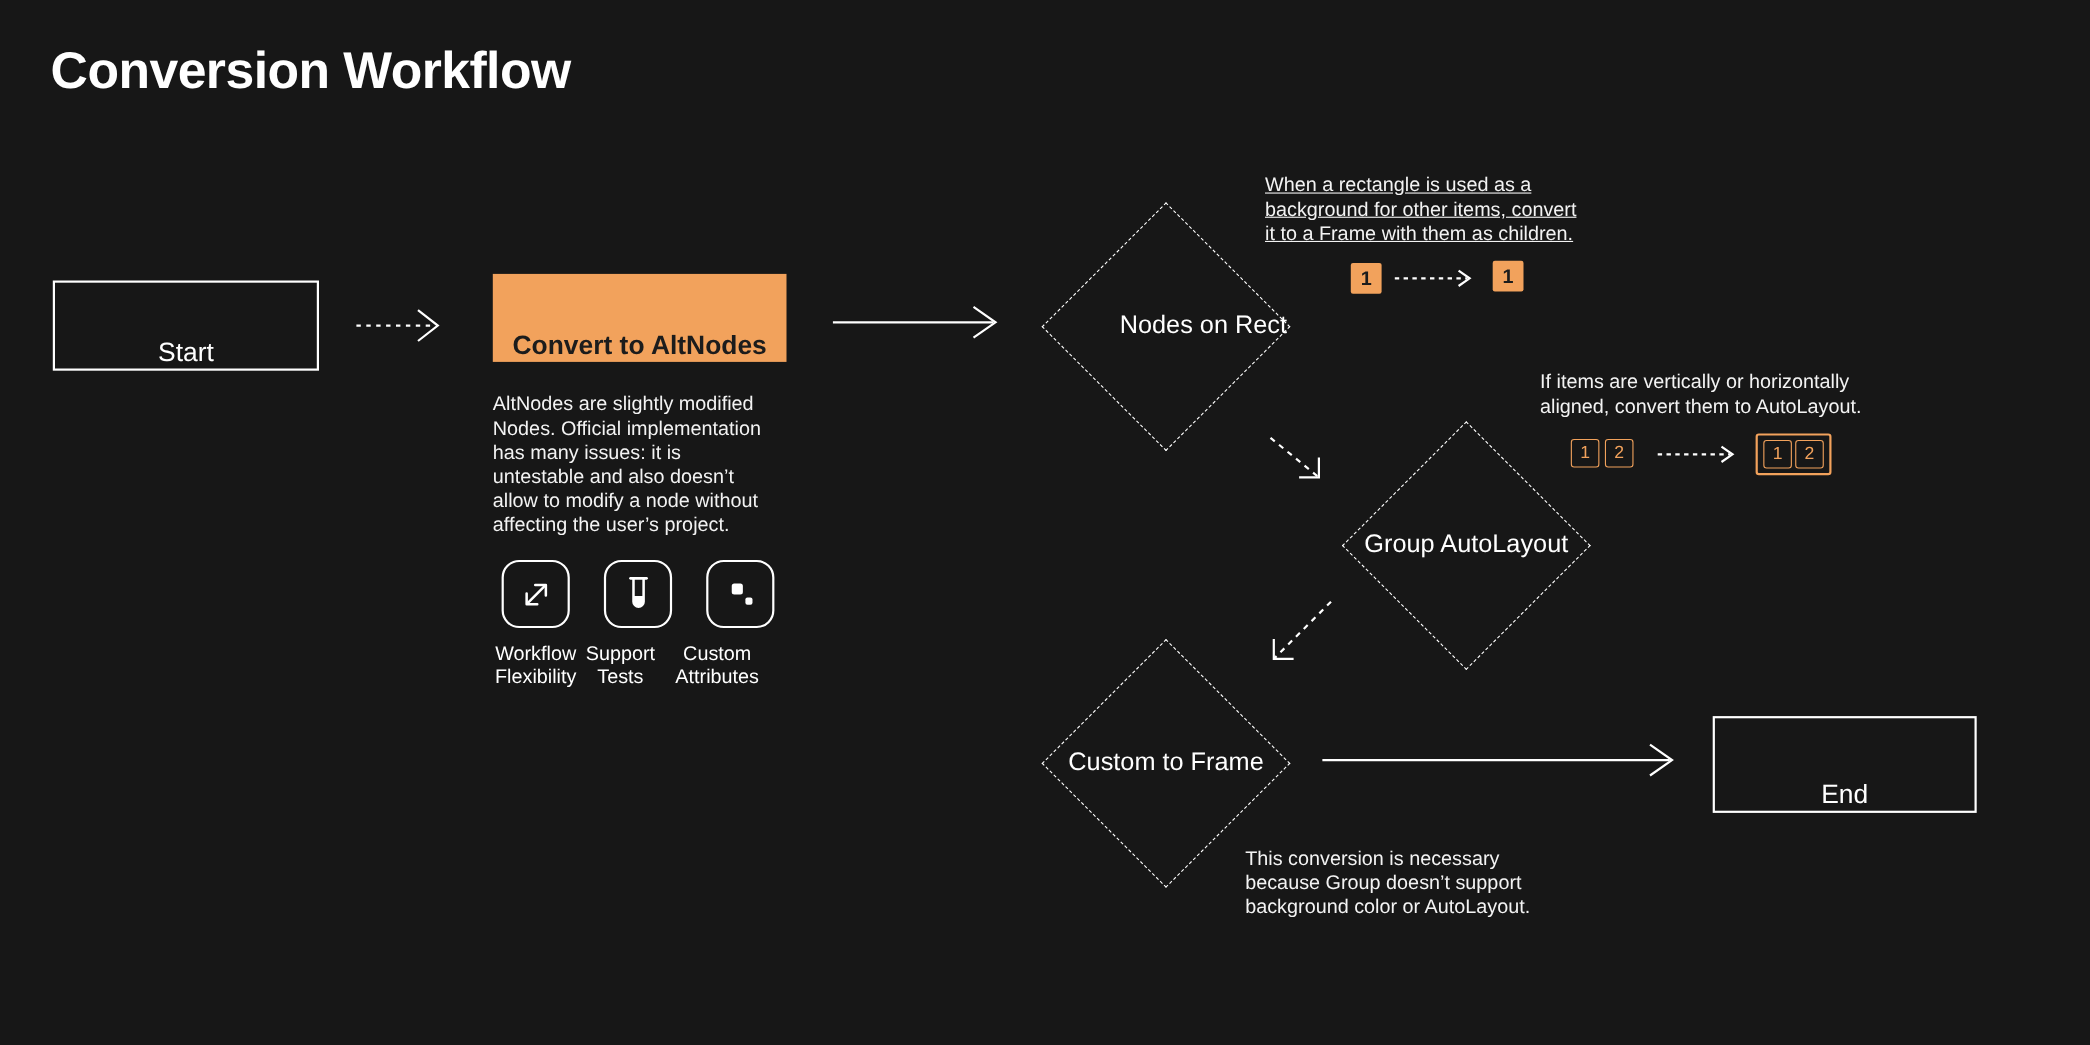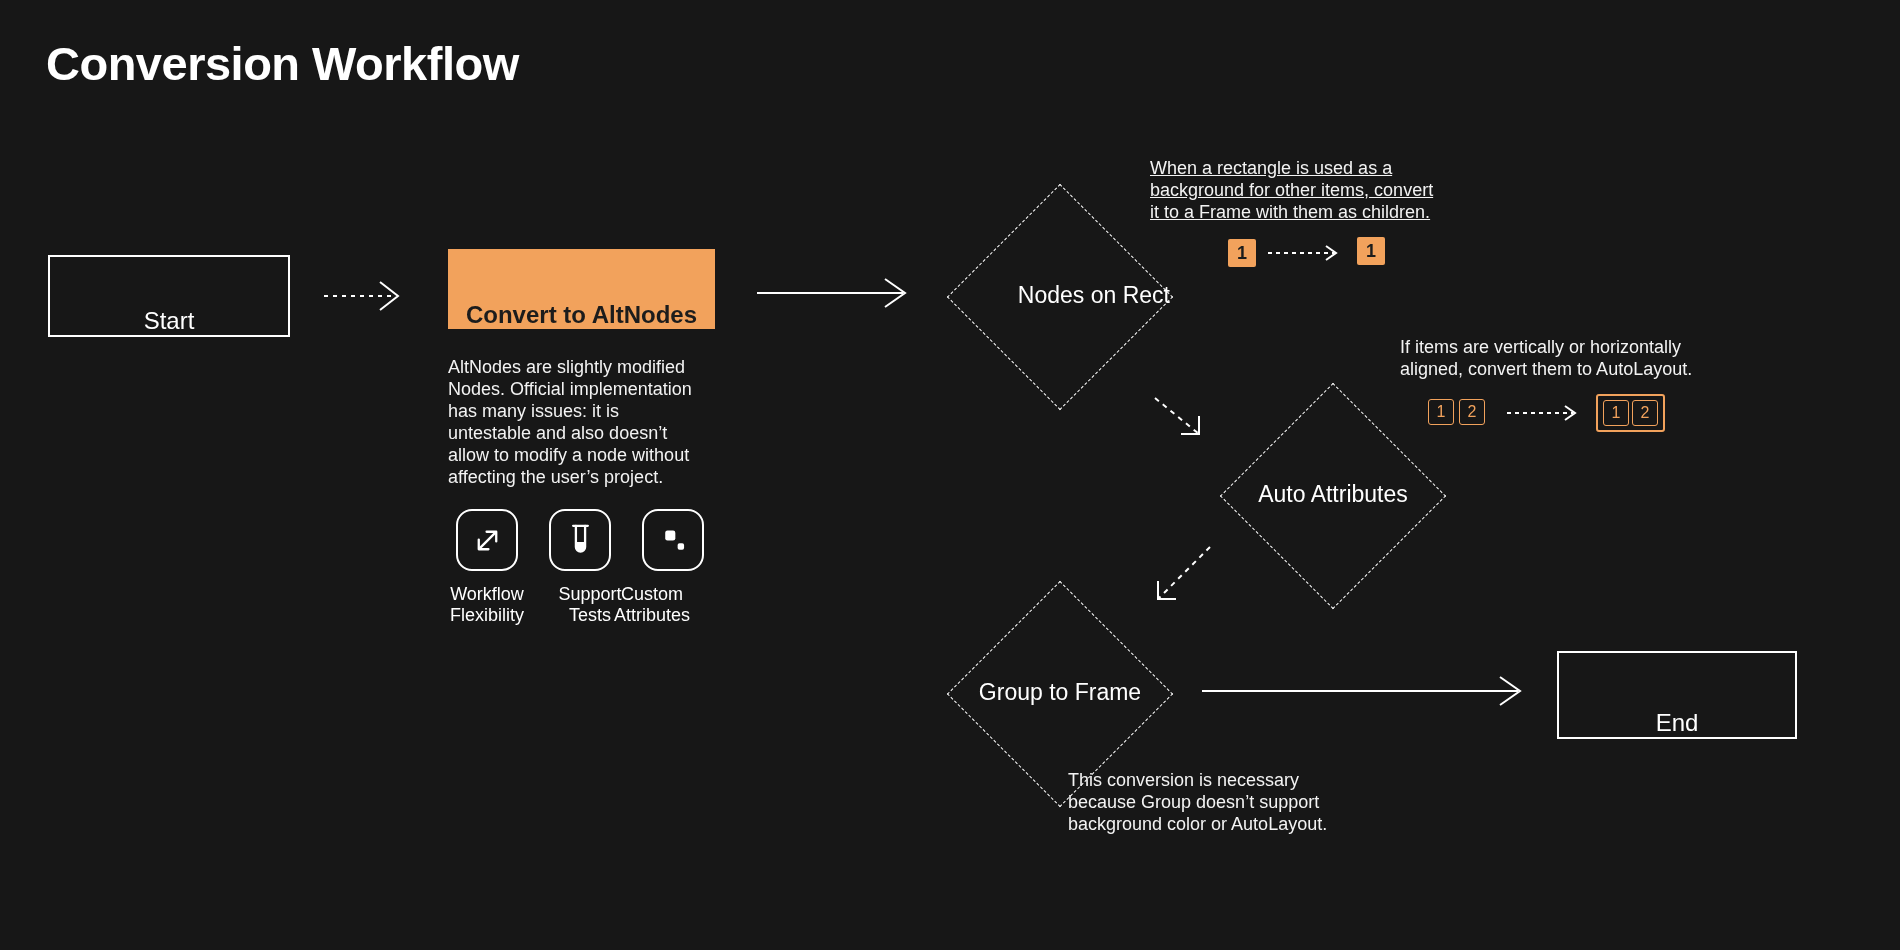--- a/index.html
+++ b/index.html
@@ -106,21 +106,21 @@
   <div class="feature-label" style="left:425px;">Workflow
 Flexibility</div>
 
   <div class="feature-icon" style="left:549px;">
     <svg width="57" height="57" viewBox="0 0 62 62">
       <line x1="23" y1="15" x2="39" y2="15" stroke="#FFFFFF" stroke-width="2.5" stroke-linecap="round"></line>
       <path d="M26 15 v23 a5 5 0 0 0 10 0 V15" fill="none" stroke="#FFFFFF" stroke-width="2.5" stroke-linecap="round"></path>
       <path d="M26 32.5 h10 v5.5 a5 5 0 0 1 -10 0 z" fill="#FFFFFF" stroke="none"></path>
     </svg>
   </div>
-  <div class="feature-label" style="left:528px;">Support
+  <div class="feature-label" style="left:502px;">Support
 Tests</div>
 
   <div class="feature-icon" style="left:642px;">
     <svg width="57" height="57" viewBox="0 0 62 62">
       <rect x="22" y="20" width="11" height="11" rx="2.5" fill="#FFFFFF"></rect>
       <rect x="35.5" y="34" width="7" height="7" rx="2" fill="#FFFFFF"></rect>
     </svg>
   </div>
   <div class="feature-label" style="left:590px;">Custom
 Attributes</div>
@@ -143,21 +143,21 @@
     <polyline points="60,4 70,11 60,18" fill="none" stroke="#FFFFFF" stroke-width="2"></polyline>
   </svg>
   <div class="mini-filled" style="left:1357px;top:237px;">1</div>
 
   <svg class="arrow" style="left:1152px;top:395px;" width="70" height="60" viewBox="0 0 70 60">
     <line x1="3" y1="3" x2="47" y2="39" stroke="#FFFFFF" stroke-width="2" stroke-dasharray="5 5"></line>
     <polyline points="47,21 47,39 29,39" fill="none" stroke="#FFFFFF" stroke-width="2"></polyline>
   </svg>
 
   <div class="diamond" style="left:1253px;top:416px;"></div>
-  <div class="diamond-label" style="left:1223px;top:481px;">Auto Attributes</div>
+  <div class="diamond-label" style="left:1223px;top:481px;">Group AutoLayout</div>
 
   <div class="note" style="left:1400px;top:336px;width:360px;">If items are vertically or horizontally
 aligned, convert them to AutoLayout.</div>
 
   <div class="mini-outline abs" style="left:1428px;top:399px;">1</div>
   <div class="mini-outline abs" style="left:1459px;top:399px;">2</div>
   <svg class="arrow" style="left:1505px;top:402px;" width="84" height="22" viewBox="0 0 84 22">
     <line x1="2" y1="11" x2="68" y2="11" stroke="#FFFFFF" stroke-width="2" stroke-dasharray="4 4"></line>
     <polyline points="60,4 70,11 60,18" fill="none" stroke="#FFFFFF" stroke-width="2"></polyline>
   </svg>
@@ -165,23 +165,23 @@
     <div class="mini-outline">1</div>
     <div class="mini-outline">2</div>
   </div>
 
   <svg class="arrow" style="left:1146px;top:543px;" width="72" height="66" viewBox="0 0 72 66">
     <line x1="64" y1="4" x2="12" y2="56" stroke="#FFFFFF" stroke-width="2" stroke-dasharray="5 5"></line>
     <polyline points="12,38 12,56 30,56" fill="none" stroke="#FFFFFF" stroke-width="2"></polyline>
   </svg>
 
   <div class="diamond" style="left:980px;top:614px;"></div>
-  <div class="diamond-label" style="left:950px;top:679px;">Group to Frame</div>
+  <div class="diamond-label" style="left:950px;top:679px;">Custom to Frame</div>
 
-  <div class="note" style="left:1068px;top:769px;width:340px;">This conversion is necessary
+  <div class="note" style="left:1132px;top:769px;width:340px;">This conversion is necessary
 because Group doesn’t support
 background color or AutoLayout.</div>
 
   <svg class="arrow" style="left:1202px;top:671px;" width="326" height="40" viewBox="0 0 326 40">
     <line x1="0" y1="20" x2="316" y2="20" stroke="#FFFFFF" stroke-width="2"></line>
     <polyline points="298,6 318,20 298,34" fill="none" stroke="#FFFFFF" stroke-width="2"></polyline>
   </svg>
 
   <div class="node-box" style="left:1557px;top:651px;width:240px;height:88px;">
     <span>End</span>

